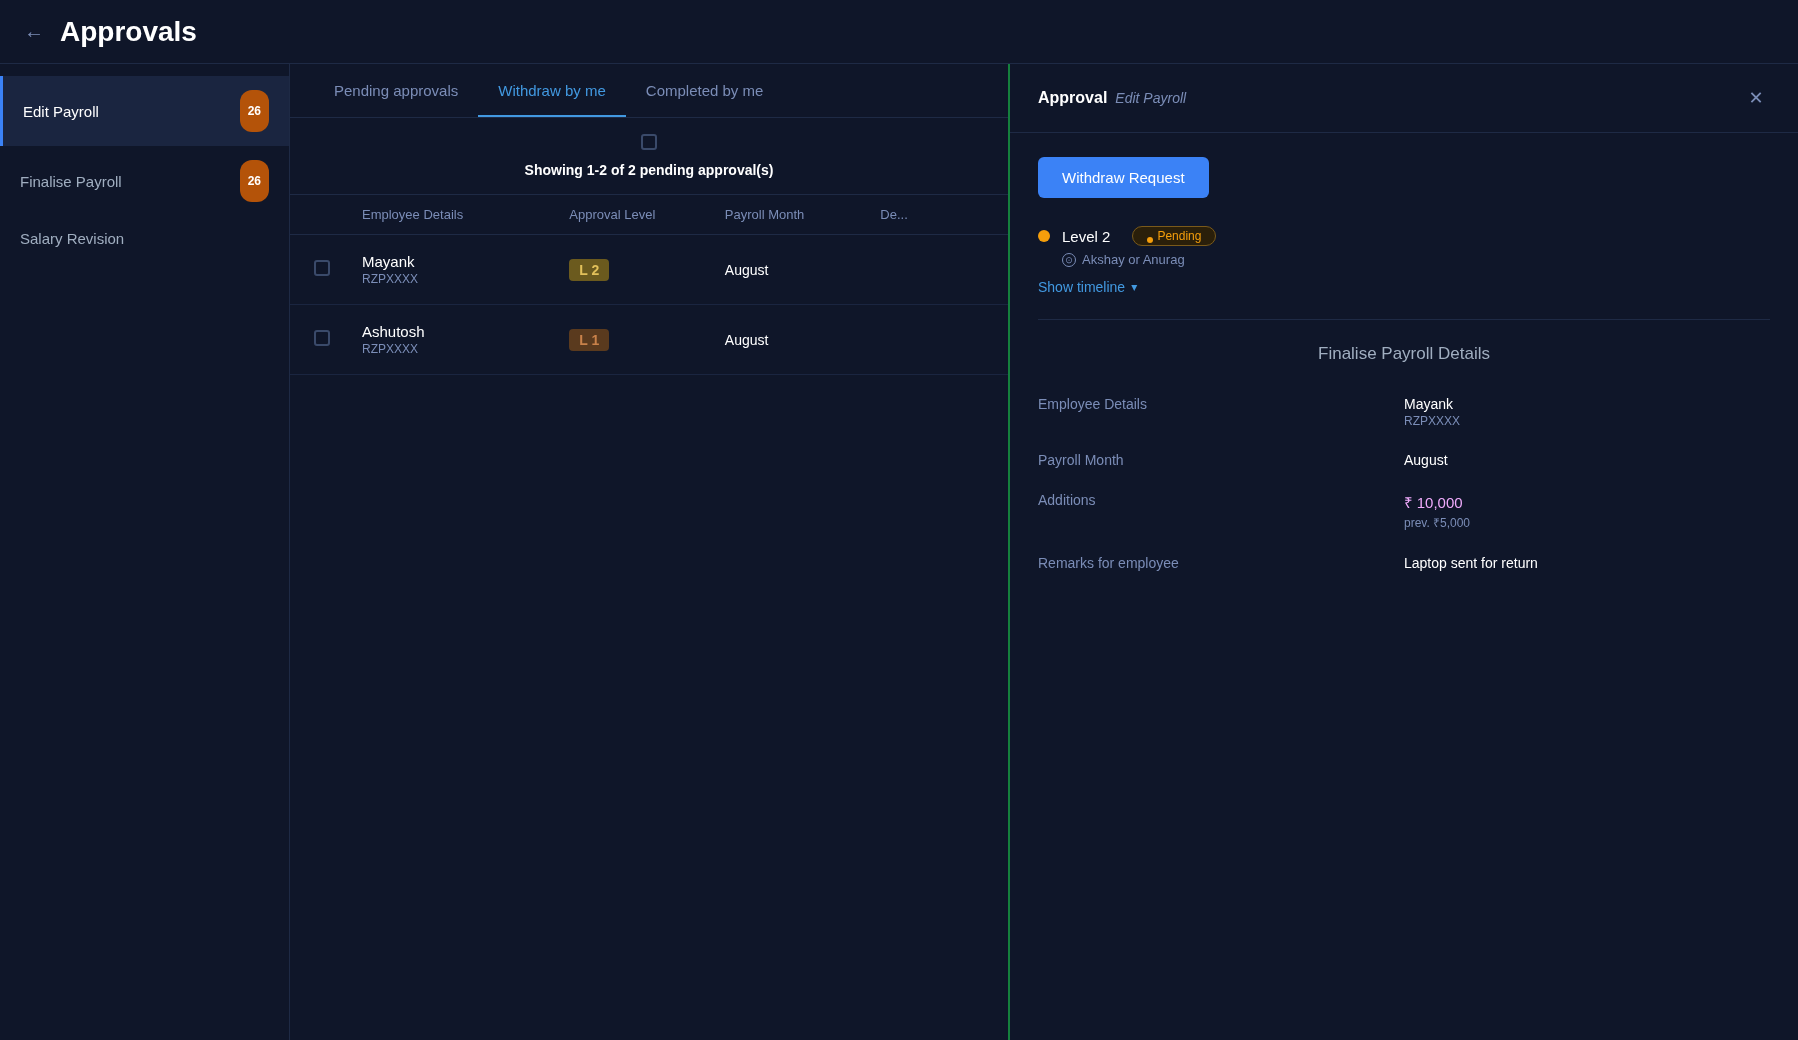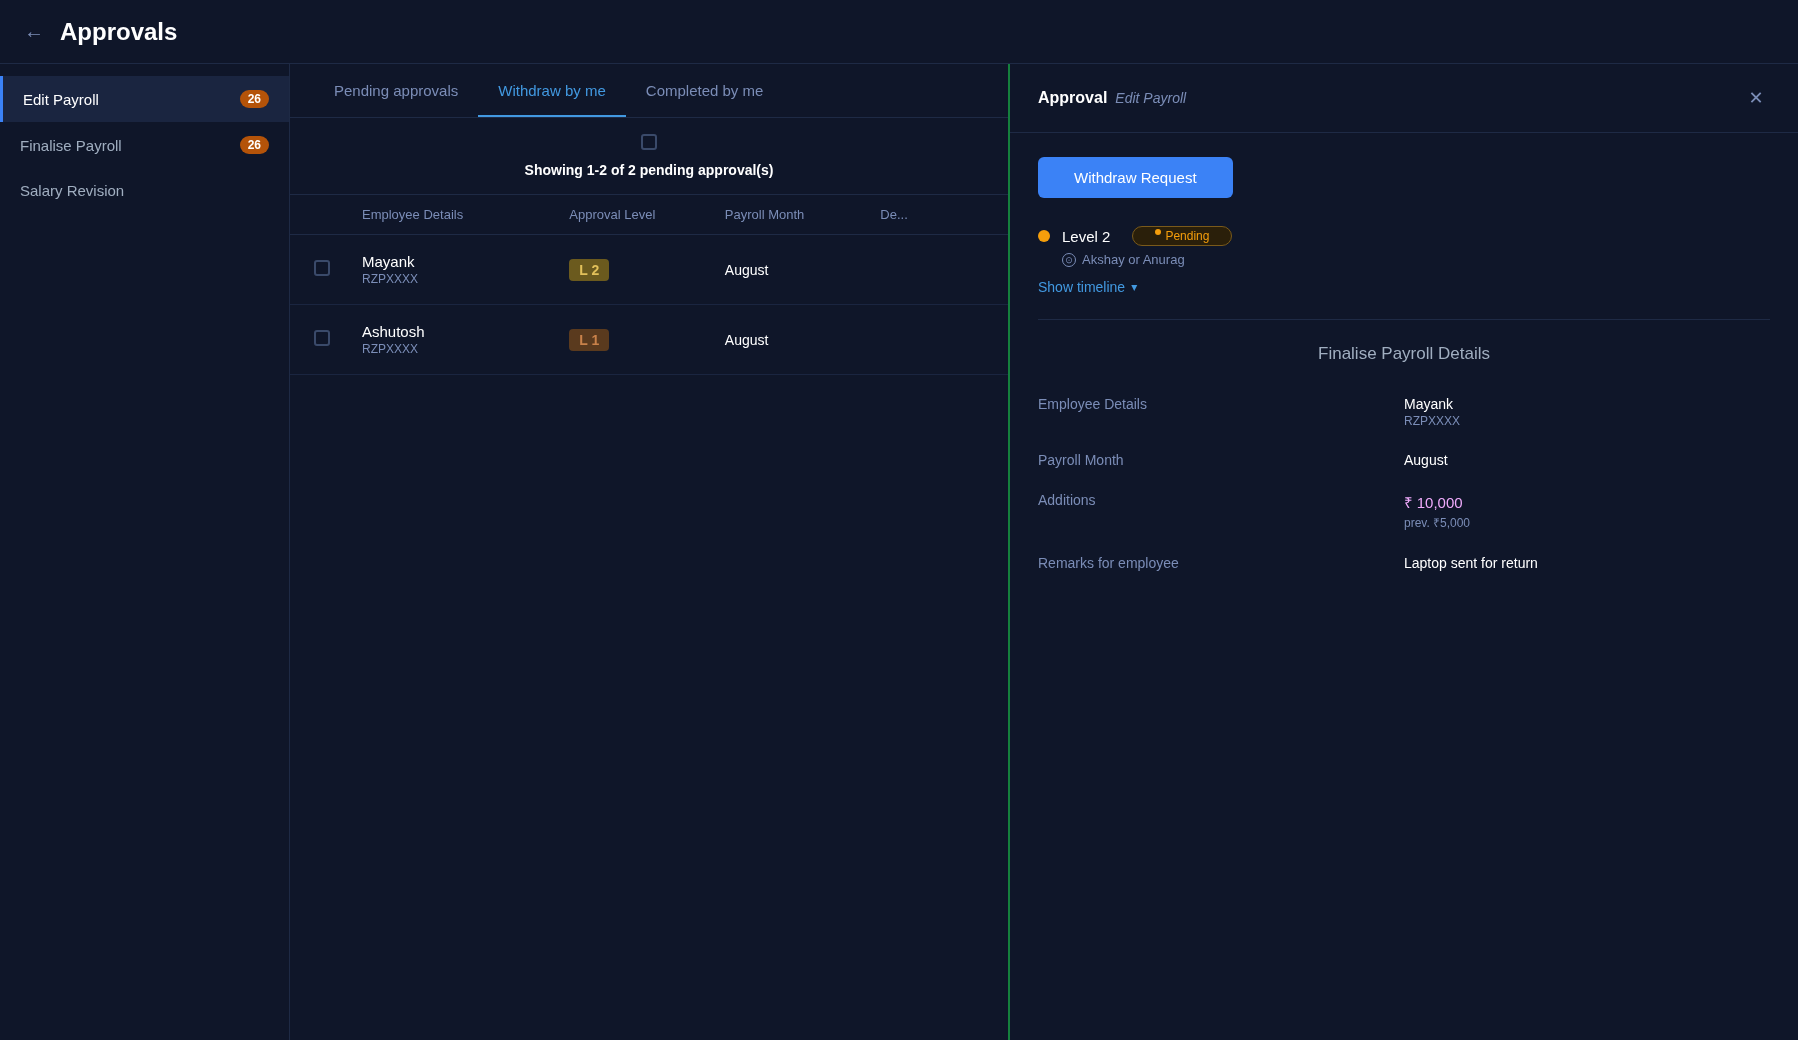--- a/index.html
+++ b/index.html
@@ -24,21 +24,21 @@
       height: 64px;
       flex-shrink: 0;
     }
     .header-back {
       color: #7b8db7;
       font-size: 20px;
       margin-right: 16px;
       cursor: pointer;
     }
     .header-title {
-      font-size: 24px;
+      font-size: 28px;
       font-weight: 600;
       color: #ffffff;
     }
 
     
     .main-layout {
       display: flex;
       flex: 1;
       overflow: hidden;
     }
@@ -69,21 +69,21 @@
       display: flex;
       align-items: center;
       gap: 10px;
     }
     .sidebar-badge {
       background: #b45309;
       color: #ffffff;
       border-radius: 12px;
       font-size: 12px;
       font-weight: 600;
-      padding: 2px 8px;
+      padding: 14px 8px;
       min-width: 24px;
       text-align: center;
     }
 
     
     .content-area {
       flex: 1;
       display: flex;
       flex-direction: column;
       background: #101828;
@@ -252,21 +252,21 @@
     .panel-body {
       padding: 24px 28px;
     }
 
     
     .withdraw-btn {
       background: #3b82f6;
       color: #ffffff;
       border: none;
       border-radius: 6px;
-      padding: 12px 36px;
+      padding: 12px 24px;
       font-size: 15px;
       font-weight: 500;
       cursor: pointer;
       margin-bottom: 28px;
     }
 
     
     .level-info {
       display: flex;
       align-items: flex-start;
@@ -292,23 +292,23 @@
       font-size: 15px;
       font-weight: 500;
       color: #ffffff;
     }
     .pending-badge {
       background: #1a3a2a;
       color: #4ade80;
       border: 1px solid #2d6a4a;
       border-radius: 12px;
       font-size: 12px;
-      padding: 2px 22px;
-      display: flex;
-      align-items: flex-start;
+      padding: 2px 14px;
+      display: flex;
+      align-items: flex-end;
       gap: 4px;
     }
     .pending-dot {
       width: 6px;
       height: 6px;
       border-radius: 50%;
       background: #f59e0b;
       display: inline-block;
     }
     .pending-text-badge {

